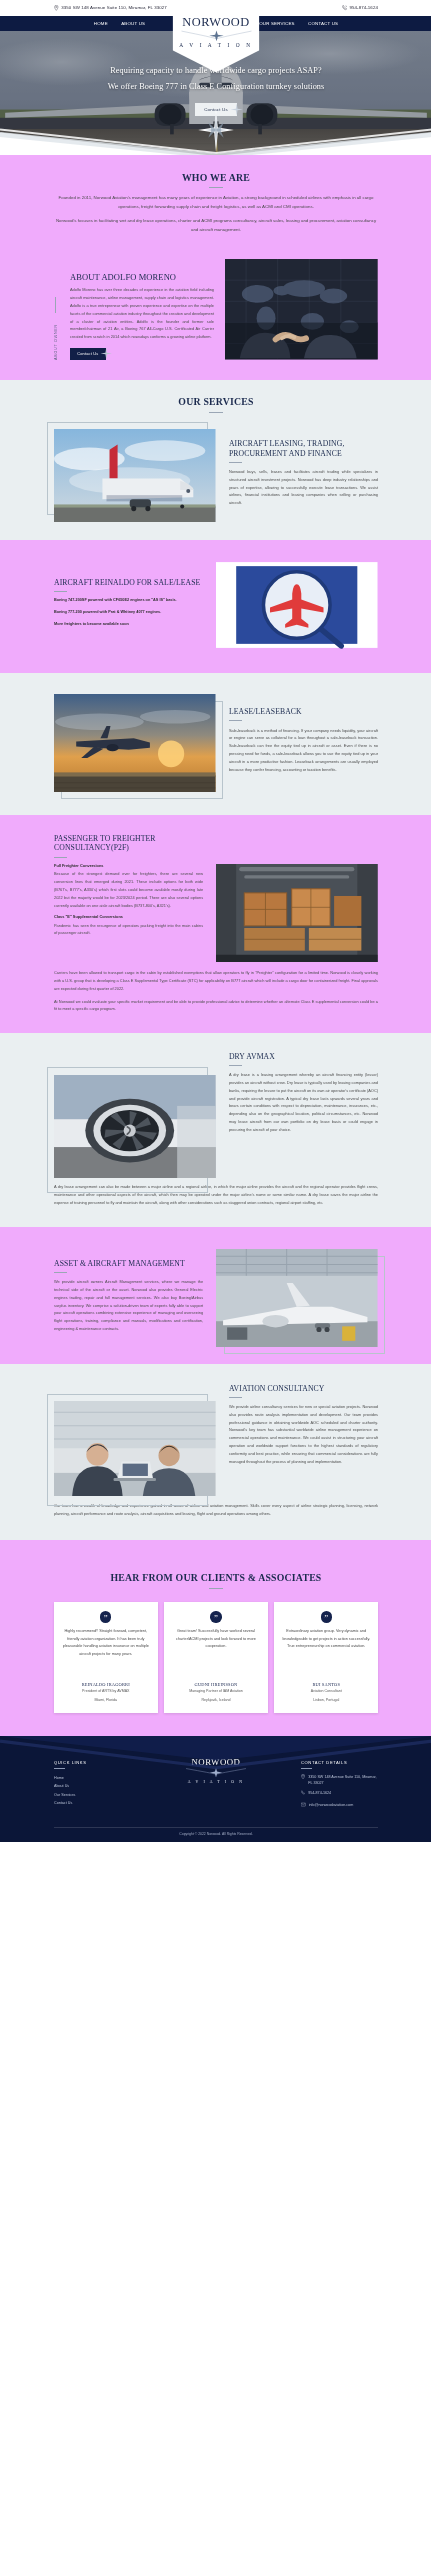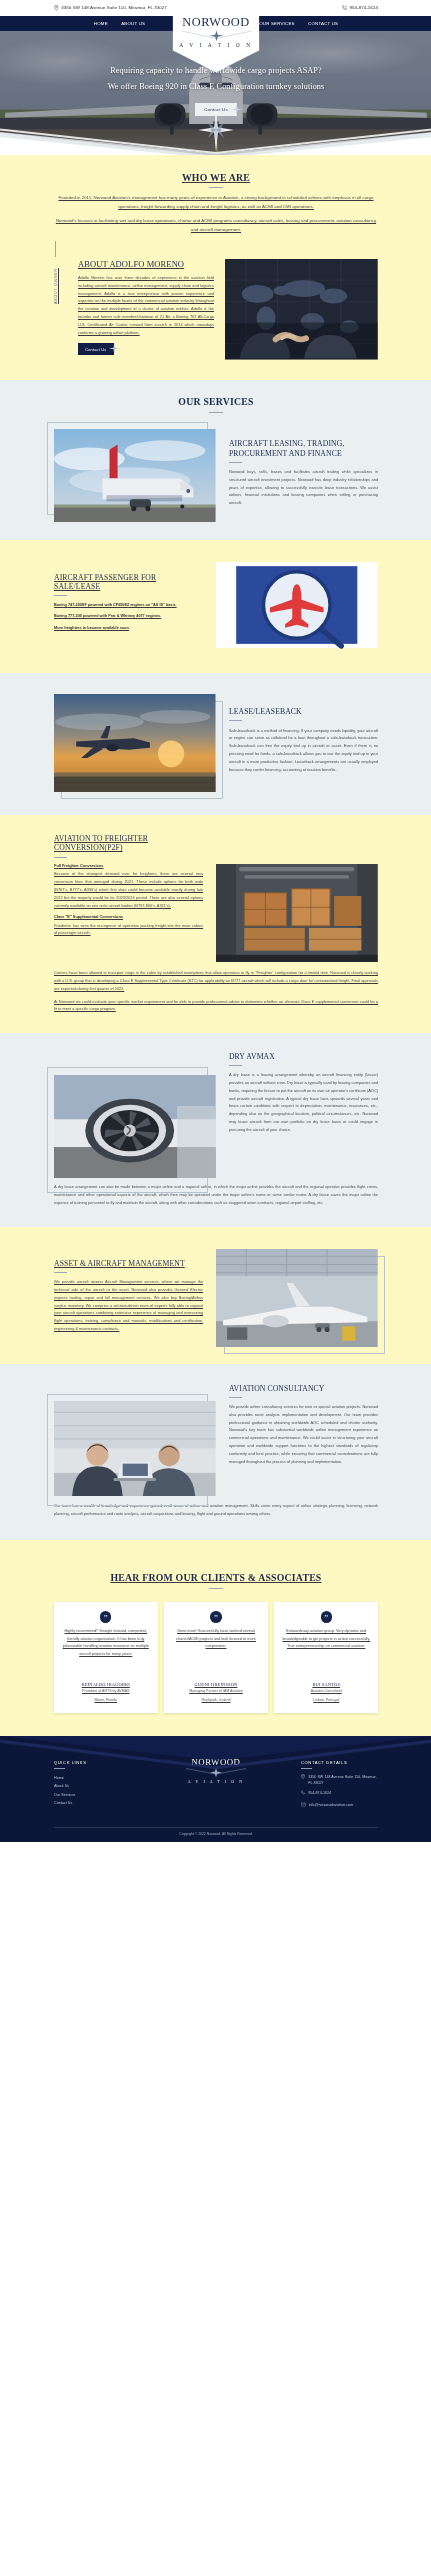--- a/index.html
+++ b/index.html
@@ -72,26 +72,26 @@
   
   .section { padding:0 54px; }
   .sec-title {
     text-align:center; font-family:"Liberation Serif", serif; color:#1b2a4e;
     font-size:9.8px; letter-spacing:0.2px;
   }
   .sec-rule { width:13.4px; height:1px; background:#9aa6b5; margin:4.6px auto 0; }
   .body-center { text-align:center; font-size:4.4px; line-height:2.0; color:#4a4a4a; }
   .body-center p { margin-top:5.7px; }
 
-  .white { background:#fef9c3;text-decoration:underline; }
+  .white { background:#f0abfc; }
   .grey  { background:#eaeff1; }
 
   
   .about-owner { display:flex; gap:11.3px; padding-top:11.3px; }
-  .about-left { width:160px; display:flex; gap:20px; }
+  .about-left { width:160px; display:flex; gap:12px;align-items:flex-end; }
   .vert-label {
     writing-mode:vertical-rl; transform:rotate(180deg);
     font-size:3.6px; letter-spacing:0.8px; color:#55607a; height:45px;
     display:flex; align-items:flex-start; justify-content:flex-start;
     position:relative; padding-bottom:2.1px;
   }
   .vert-label::after{ content:""; position:absolute; left:50%; bottom:-17.5px; width:0.5px; height:15.5px; background:#9aa6b5;}
   .h-title {
     font-family:"Liberation Serif", serif; color:#1b2a4e; font-size:8.5px;
     line-height:1.18; letter-spacing:0.1px;
@@ -239,21 +239,21 @@
         <rect x="330" y="180" width="7" height="20" fill="#2a2e35"></rect>
         <rect x="501" y="180" width="7" height="20" fill="#2a2e35"></rect>
         <rect x="414" y="175" width="10" height="26" fill="#2a2e35"></rect>
         <rect x="408" y="0" width="22" height="112" fill="#9aa2ad" opacity=".85"></rect>
       </g>
       <rect y="238" width="838" height="2" fill="#6f685c"></rect>
     </svg>
     <div class="hero-overlay"></div>
     <div class="hero-text">
       <div class="hero-line">Requiring capacity to handle worldwide cargo projects ASAP?</div>
-      <div class="hero-line">We offer Boeing 920 in Class E Configuration turnkey solutions</div>
+      <div class="hero-line">We offer Boeing 777 in Class E Configuration turnkey solutions</div>
       <a class="btn-light" href="#">
         <span>Contact Us</span>
         <span class="btn-star">
           <svg width="13.4" height="13.4" viewBox="0 0 26 26">
               <path d="M13 1 L14.6 11.4 L25 13 L14.6 14.6 L13 25 L11.4 14.6 L1 13 L11.4 11.4 Z" fill="#c9d3de"></path>
             </svg>
         </span>
       </a>
     </div>
     <div class="compass-wrap">
@@ -381,21 +381,21 @@
           <rect x="40" y="8" width="240" height="154" fill="#2b4a9c"></rect>
           <circle cx="160" cy="85" r="66" fill="#e8eef7"></circle>
           <circle cx="160" cy="85" r="66" fill="none" stroke="#1f3a7a" stroke-width="7"></circle>
           <g fill="#e03b3b">
             <path d="M160 44 q7 0 9 18 l0 12 l44 16 l0 10 l-44 -8 l0 20 l14 11 l0 7 l-23 -6 l-23 6 l0 -7 l14 -11 l0 -20 l-44 8 l0 -10 l44 -16 l0 -12 q2 -18 9 -18Z"></path>
           </g>
           <path d="M208 133 L248 166" stroke="#1f3a7a" stroke-width="11" stroke-linecap="round"></path>
         </svg>
       </div>
       <div class="svc-copy">
-        <div class="h-title">AIRCRAFT PASSENGER FOR SALE/LEASE</div>
+        <div class="h-title">AIRCRAFT REINALDO FOR SALE/LEASE</div>
         <div class="h-rule"></div>
         <div class="bold-list">
           <p>Boeing 747-200SF powered with CF650E2 engines on "AS IS" basis.</p>
           <p>Boeing 777-200 powered with Prat &amp; Whitney 4077 engines.</p>
           <p>More freighters to become available soon</p>
         </div>
       </div>
     </div>
   </div>
 
@@ -459,21 +459,21 @@
             <rect x="56" y="124" width="120" height="44" fill="#b07a42"></rect>
             <rect x="184" y="124" width="104" height="44" fill="#c08a4f"></rect>
             <g stroke="#6b4a22" stroke-width="1.5" opacity=".7">
               <path d="M56 88 H140 M98 56 V120 M150 84 H226 M188 48 V120 M56 146 H176 M184 146 H288"></path>
             </g>
           </g>
           <rect y="176" width="320" height="14" fill="#23272c"></rect>
         </svg>
       </div>
       <div class="svc-copy">
-        <div class="h-title">AVIATION TO FREIGHTER CONVERSION(P2F)</div>
+        <div class="h-title">PASSENGER TO FREIGHTER CONSULTANCY(P2F)</div>
         <div class="h-rule"></div>
         <div class="sub-head">Full Freighter Conversions</div>
         <div class="body-just">
             <p>Because of the strongest demand ever for freighters, there are several new conversion lines that emerged during 2021. These include options for both wide (B767's, B777's, A330's) which first slots could become available mostly during late 2022 but the majority would be for 2023/2024 period. There are also several options currently available on one aisle aircraft bodies (B737-800's, A321's).</p>
           </div>
         <div class="sub-head">Class "E" Supplemental Conversions</div>
         <div class="body-just">
             <p>Pandemic has seen the resurgence of operators packing freight into the main cabins of passenger aircraft.</p>
           </div>
       </div>

